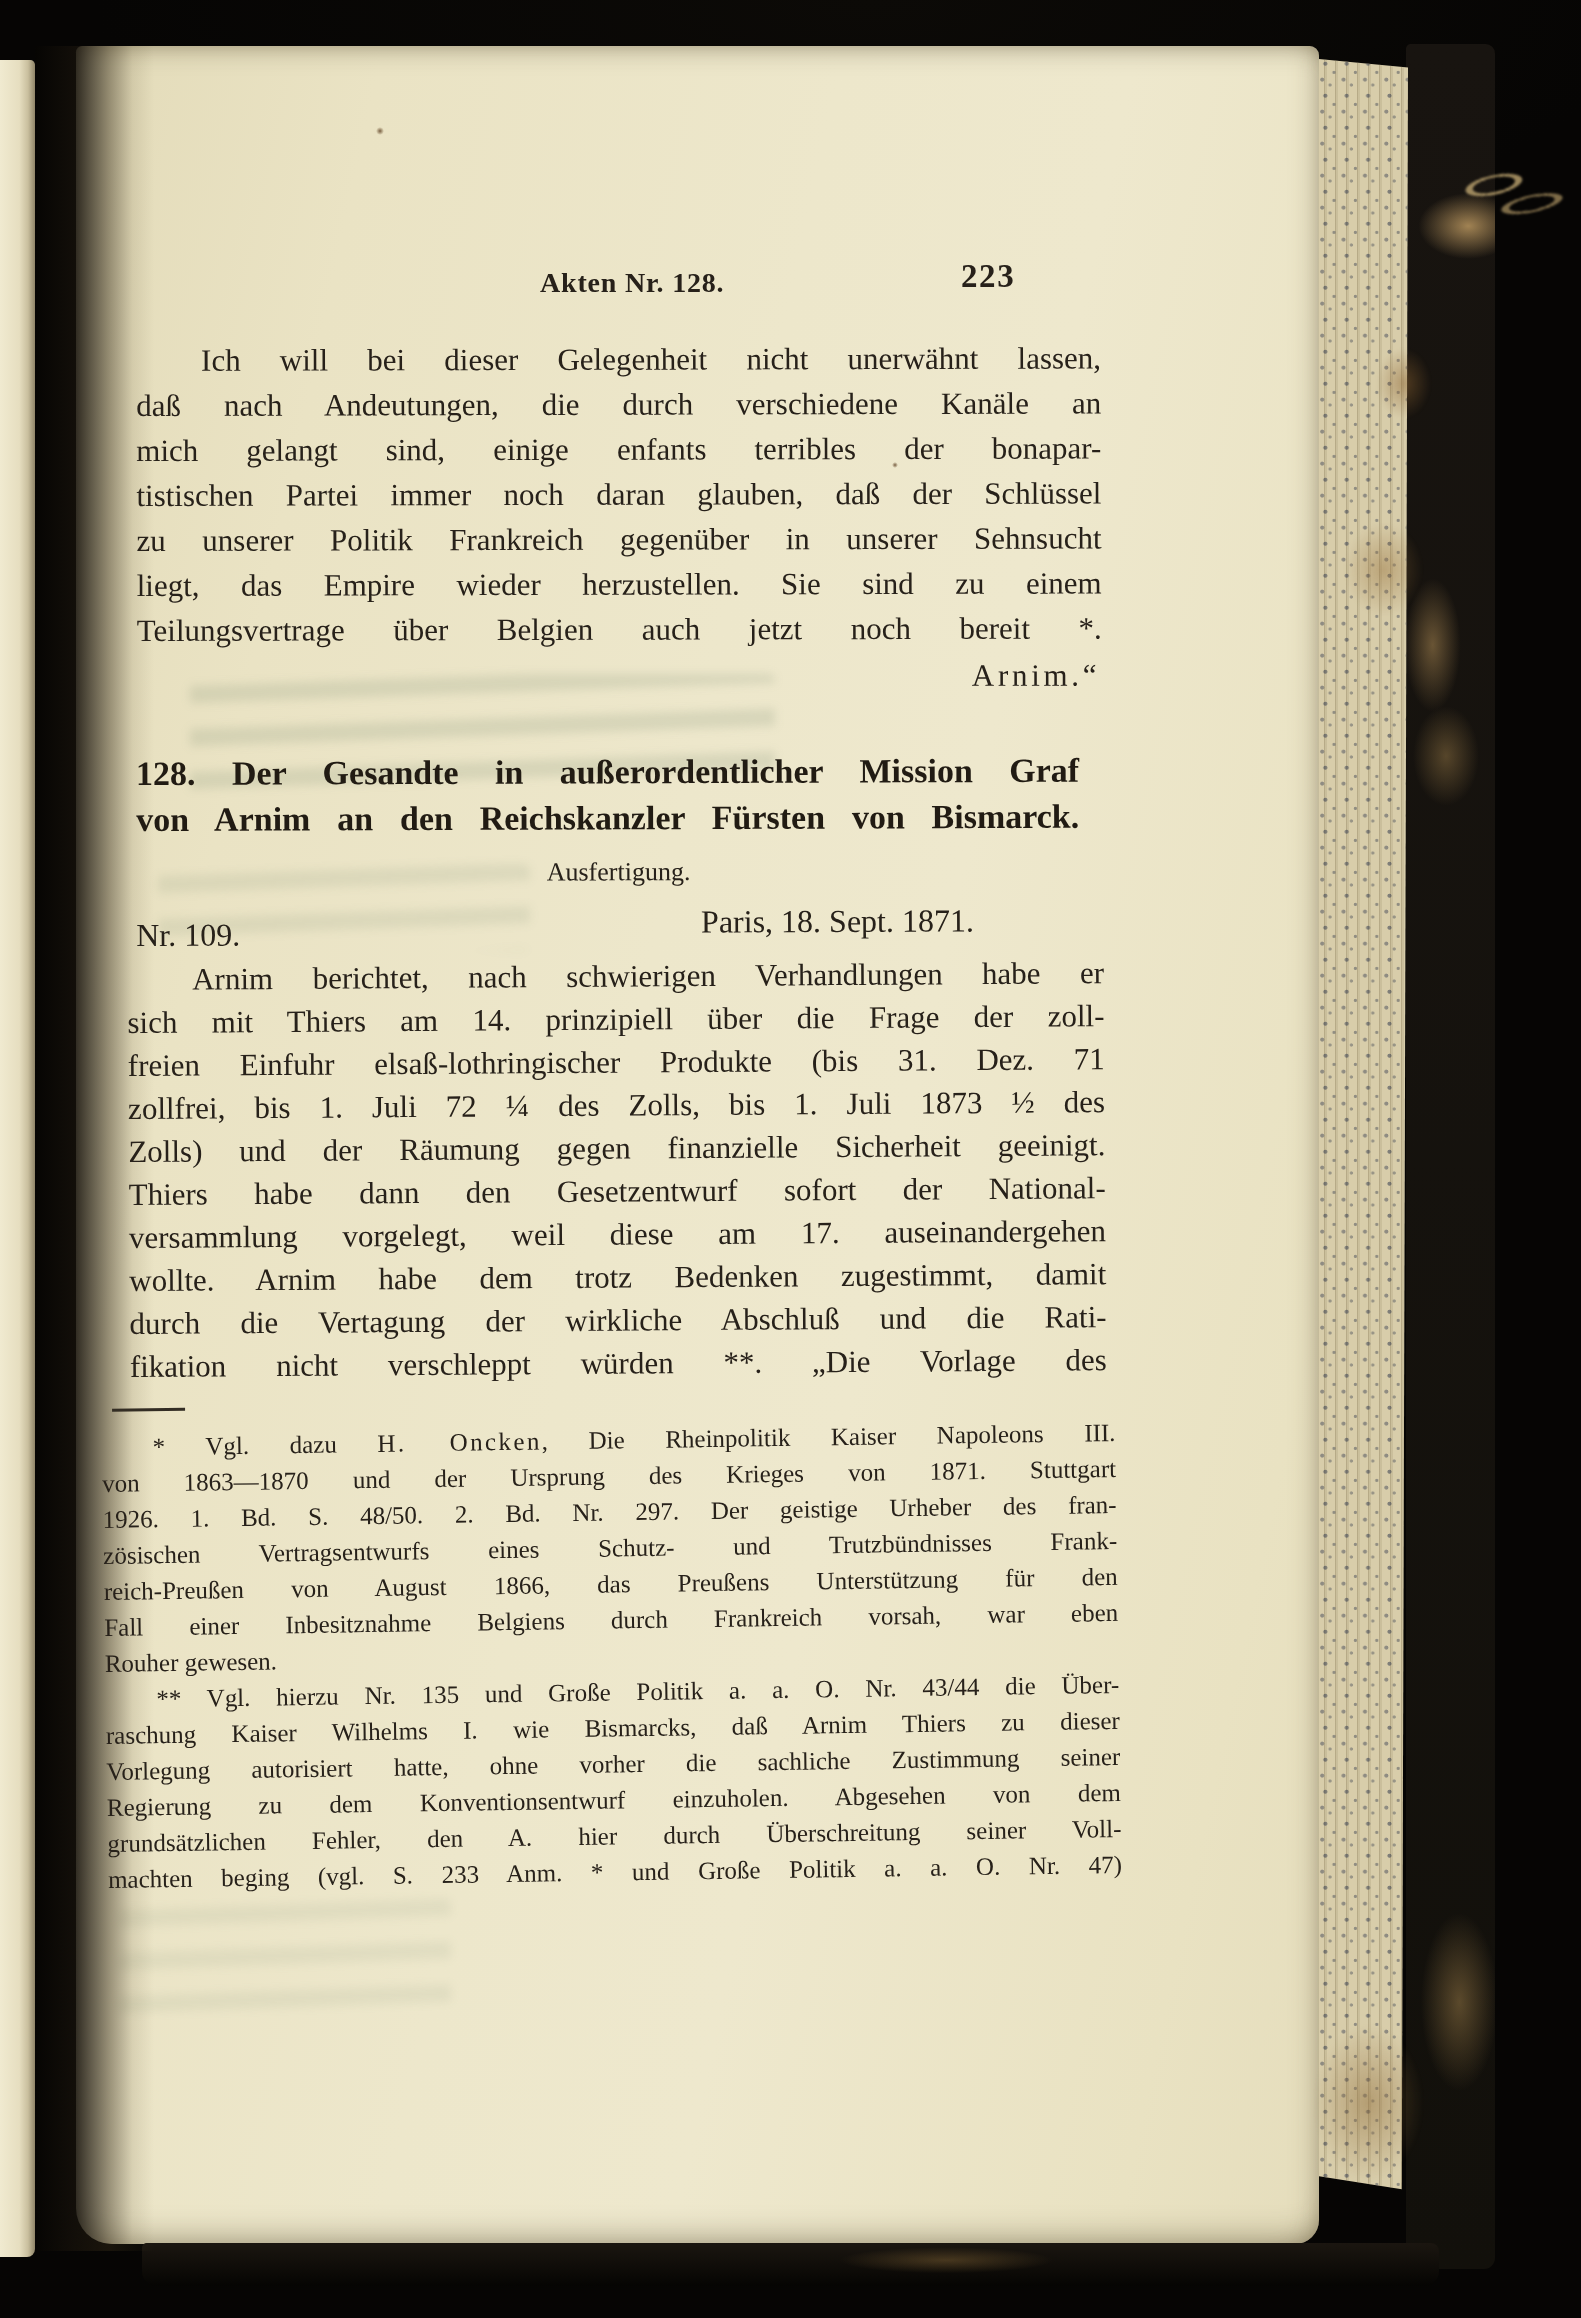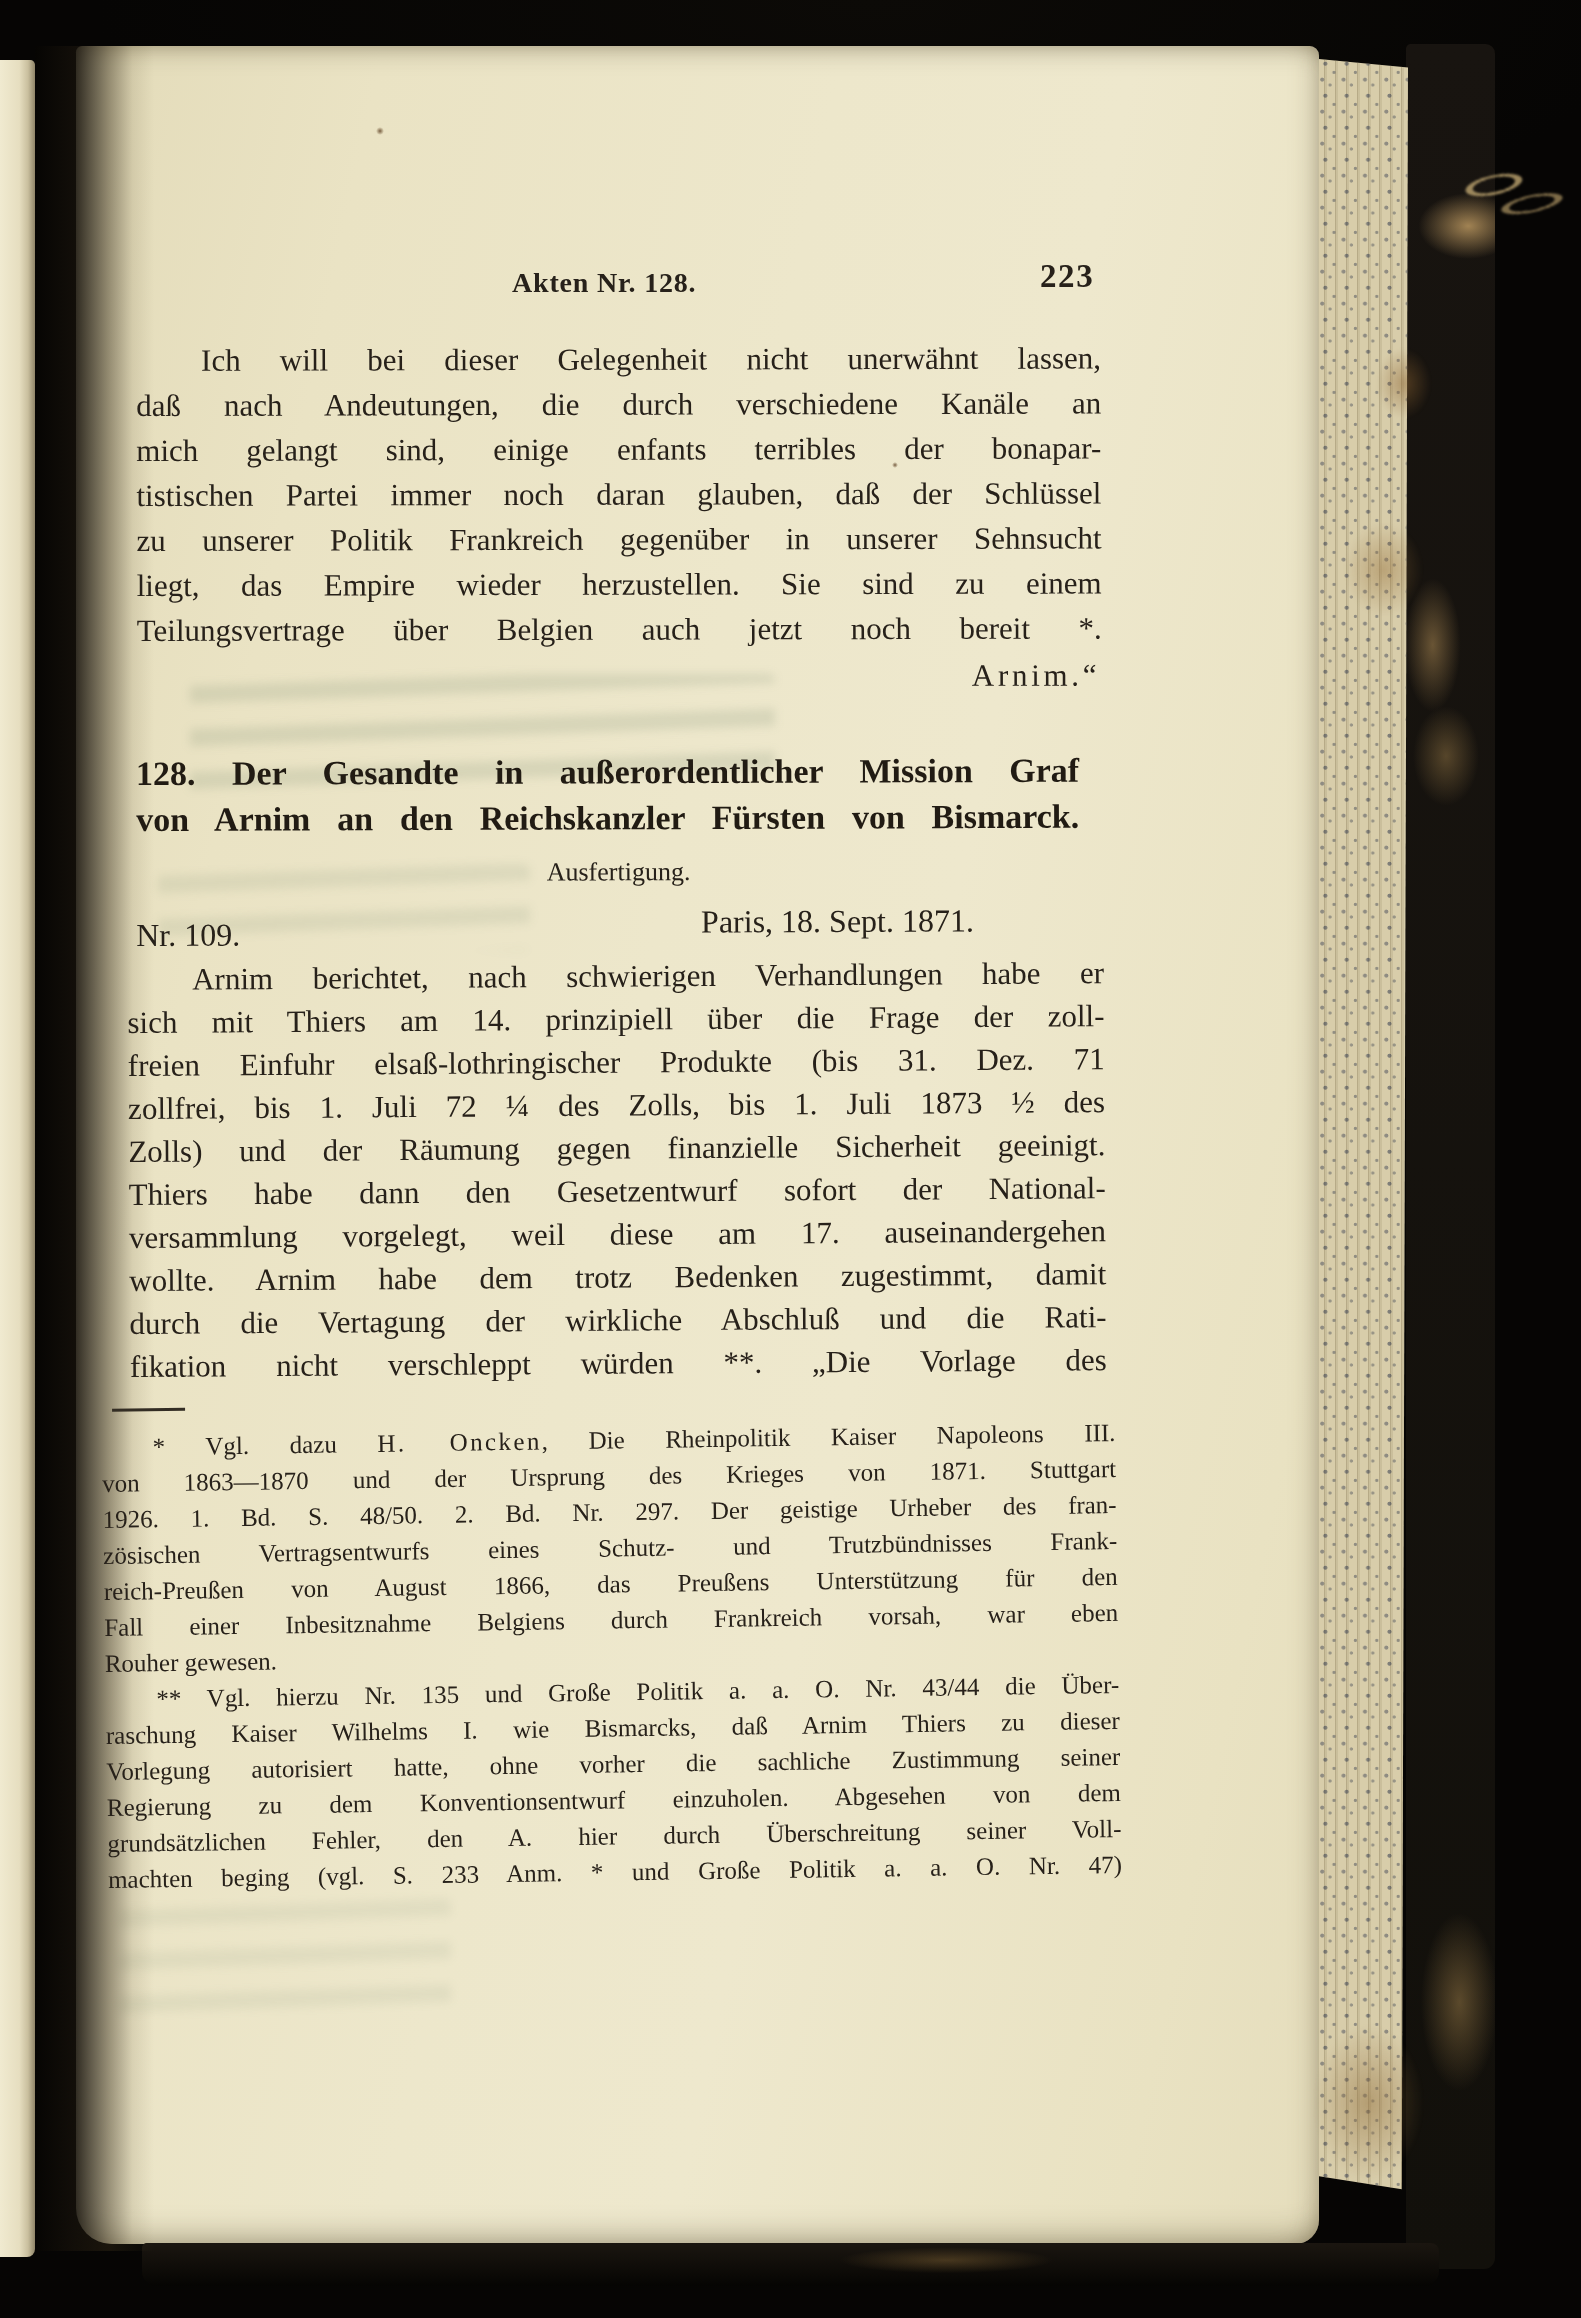--- a/index.html
+++ b/index.html
@@ -63,22 +63,22 @@
     background:radial-gradient(ellipse,rgba(145,110,60,.5),rgba(145,110,60,0) 70%);}
   .speck{position:absolute;z-index:3;border-radius:50%;
     background:radial-gradient(circle,rgba(90,60,30,.8),rgba(90,60,30,0) 70%);}
   .speck-1{left:376px;top:127px;width:8px;height:8px;}
   .speck-2{left:892px;top:462px;width:6.3px;height:6.3px;}
 
   
   .txt{position:absolute;z-index:10;color:#27211a;}
   .jl{text-align:justify;text-align-last:justify;}
   .ind{text-indent:65px;}
-  .head-title{left:512px;top:267px;font-size:28px;font-weight:700;letter-spacing:0.8px;}
-  .page-num{left:1040px;top:258px;font-size:33px;font-weight:700;letter-spacing:1.6px;}
+  .head-title{left:540px;top:267px;font-size:28px;font-weight:700;letter-spacing:0.8px;}
+  .page-num{left:961px;top:258px;font-size:33px;font-weight:700;letter-spacing:1.6px;}
   .para1{left:136px;top:338px;width:965px;font-size:31px;line-height:45px;
     transform:rotate(-.15deg);transform-origin:left top;}
   .sig{text-align:right;letter-spacing:.12em;padding-right:1.6px;margin-top:1.6px;}
   .doc-heading{left:136px;top:751px;width:943px;font-size:34px;font-weight:700;line-height:46px;
     color:#211b13;transform:rotate(-.2deg);transform-origin:left top;}
   .copy-note{left:136px;top:859px;width:965px;text-align:center;font-size:26px;
     transform:rotate(-.2deg);transform-origin:left top;}
   .dateline{left:136px;top:909px;width:968px;height:49px;font-size:32px;
     transform:rotate(-.25deg);transform-origin:left top;}
   .doc-number{position:absolute;left:0;top:8px;}

